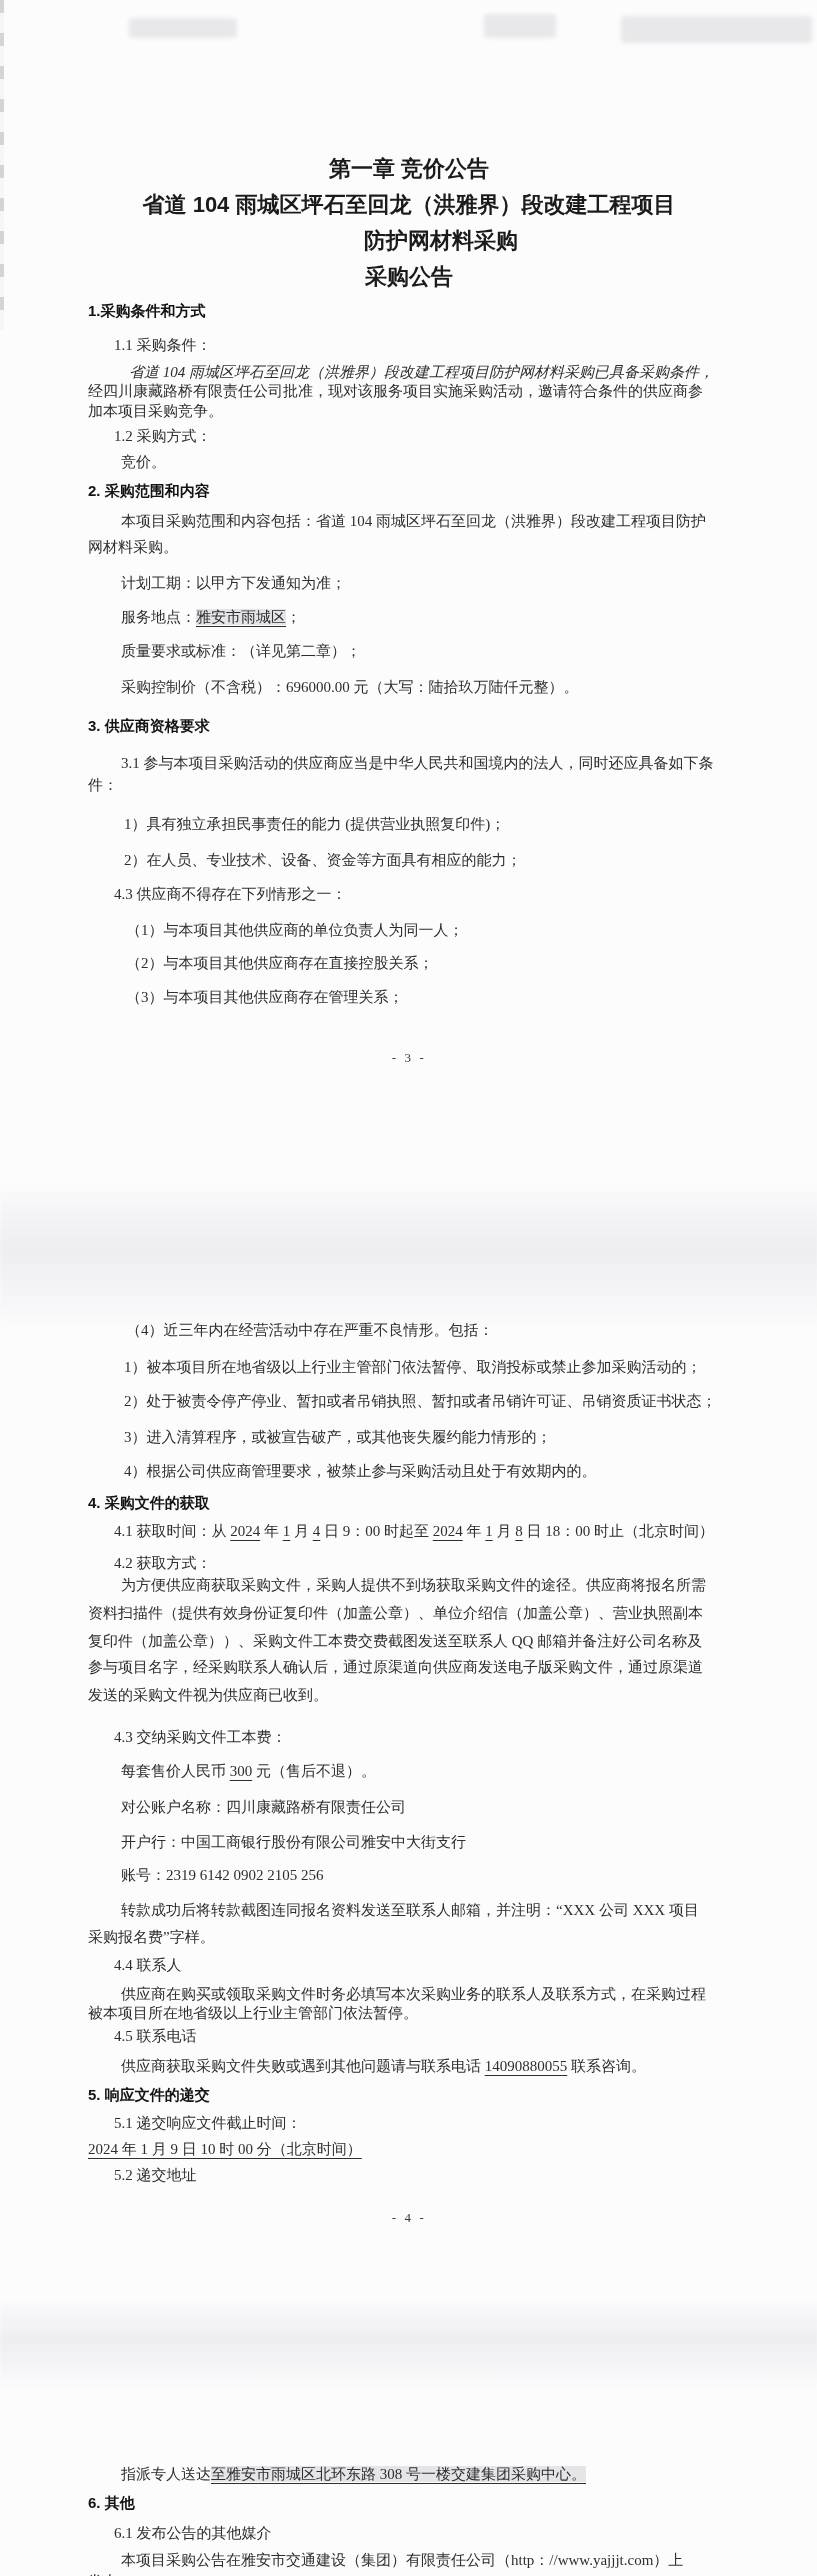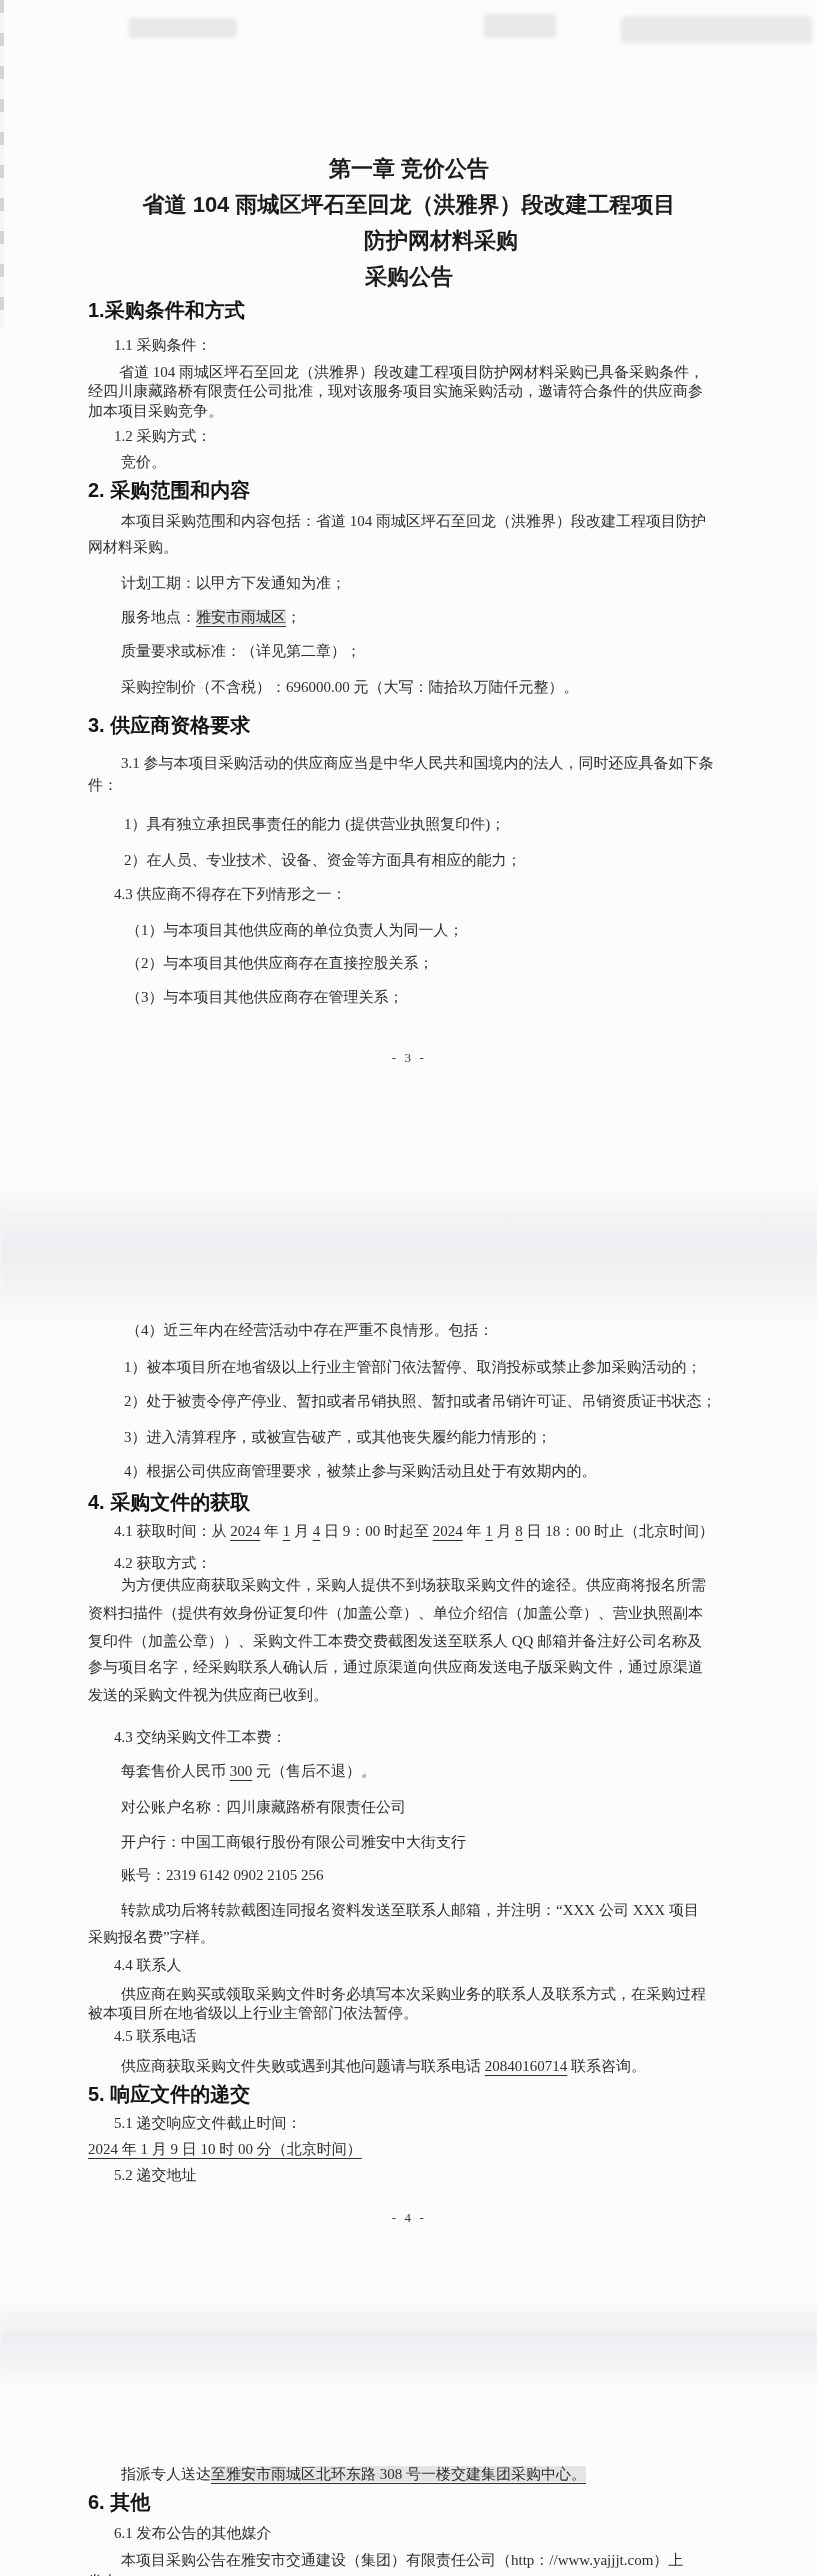--- a/index.html
+++ b/index.html
@@ -3,21 +3,21 @@
 <meta charset="utf-8">
 <style>
   html,body{margin:0;padding:0;}
   body{width:818px;height:3468px;position:relative;background:#f2f1f3;overflow:hidden;
        font-family:"Liberation Serif","DejaVu Serif",serif;}
   #doc{position:absolute;inset:0;width:818px;height:3468px;}
   .page{position:absolute;left:0;width:818px;background:#fcfcfd;}
   .blk{position:absolute;white-space:nowrap;color:#2e2d2f;z-index:3;}
   .body{font-size:15px;line-height:20.6px;}
   .h1{font-family:"Liberation Sans","DejaVu Sans",sans-serif;font-weight:700;
-      font-size:20px;color:#141414;line-height:25px;}
+      font-size:15px;color:#141414;line-height:25px;}
   .title{font-family:"Liberation Sans","DejaVu Sans",sans-serif;font-weight:700;
       font-size:22px;color:#1b1b1b;left:0;width:100%;text-align:center;line-height:27px;}
   .pagenum{font-size:13px;letter-spacing:2.6px;left:0;width:100%;text-align:center;color:#3a393b;}
   .u{text-decoration:underline;text-decoration-thickness:1px;text-underline-offset:3.6px;}
   .hl{background:rgba(150,147,156,0.22);}
   .artifact{position:absolute;z-index:1;pointer-events:none;}
   .band{left:0;width:818px;background:linear-gradient(180deg,rgba(244,243,246,0) 0%,rgba(216,214,221,0.38) 45%,rgba(244,243,246,0) 100%);filter:blur(1px);}
   .smudge{background:rgba(196,194,201,0.35);border-radius:4.1px;filter:blur(2.1px);}
   .edge{left:0;top:0;width:3.6px;height:330px;
         background:repeating-linear-gradient(180deg,rgba(138,137,143,0.35) 0 13.4px,rgba(138,137,143,0.05) 13.4px 33px);}
@@ -37,21 +37,21 @@
   <div class="artifact smudge" style="left:621px;top:15.5px;width:191px;height:27px;"></div>
   <div class="artifact band" style="top:1180px;height:149px;"></div>
   <div class="artifact band" style="top:2298px;height:93px;"></div>
 
 <div class="blk title" style="top: 155px;"><span>第一章 竞价公告</span></div>
     <div class="blk title" style="top: 191px;"><span>省道 104 雨城区坪石至回龙（洪雅界）段改建工程项目</span></div>
     <div class="blk title" style="top: 227px; padding-left: 32px;"><span>防护网材料采购</span></div>
     <div class="blk title" style="top: 263px;"><span>采购公告</span></div>
     <div class="blk h1" style="top: 298px; left: 88px;"><span>1.采购条件和方式</span></div>
     <div class="blk body" style="top: 335px; left: 114px;"><span>1.1 采购条件：</span></div>
-    <div class="blk body" style="top: 362px; left: 119px;"><span>省道 104 雨城区坪石至回龙（洪雅界）段改建工程项目防护网材料采购已具备采购条件，</span></div>
+    <div class="blk body" style="top: 362px; left: 129px; font-style: italic;"><span>省道 104 雨城区坪石至回龙（洪雅界）段改建工程项目防护网材料采购已具备采购条件，</span></div>
     <div class="blk body" style="top: 381px; left: 88px;"><span>经四川康藏路桥有限责任公司批准，现对该服务项目实施采购活动，邀请符合条件的供应商参</span></div>
     <div class="blk body" style="top: 401px; left: 88px;"><span>加本项目采购竞争。</span></div>
     <div class="blk body" style="top: 426px; left: 114px;"><span>1.2 采购方式：</span></div>
     <div class="blk body" style="top: 452px; left: 121px;"><span>竞价。</span></div>
     <div class="blk h1" style="top: 478px; left: 88px;"><span>2. 采购范围和内容</span></div>
     <div class="blk body" style="top: 511px; left: 121px;"><span>本项目采购范围和内容包括：省道 104 雨城区坪石至回龙（洪雅界）段改建工程项目防护</span></div>
     <div class="blk body" style="top: 537px; left: 88px;"><span>网材料采购。</span></div>
     <div class="blk body" style="top: 573px; left: 121px;"><span>计划工期：以甲方下发通知为准；</span></div>
     <div class="blk body" style="top: 607px; left: 121px;"><span>服务地点：</span><span class="u hl">雅安市雨城区</span><span>；</span></div>
     <div class="blk body" style="top: 641px; left: 121px;"><span>质量要求或标准：（详见第二章）；</span></div>
@@ -83,21 +83,21 @@
     <div class="blk body" style="top: 1761px; left: 121px;"><span>每套售价人民币 </span><span class="u">300</span><span> 元（售后不退）。</span></div>
     <div class="blk body" style="top: 1797px; left: 121px;"><span>对公账户名称：四川康藏路桥有限责任公司</span></div>
     <div class="blk body" style="top: 1832px; left: 121px;"><span>开户行：中国工商银行股份有限公司雅安中大街支行</span></div>
     <div class="blk body" style="top: 1865px; left: 121px;"><span>账号：2319 6142 0902 2105 256</span></div>
     <div class="blk body" style="top: 1900px; left: 121px;"><span>转款成功后将转款截图连同报名资料发送至联系人邮箱，并注明：“XXX 公司 XXX 项目</span></div>
     <div class="blk body" style="top: 1927px; left: 88px;"><span>采购报名费”字样。</span></div>
     <div class="blk body" style="top: 1955px; left: 114px;"><span>4.4 联系人</span></div>
     <div class="blk body" style="top: 1984px; left: 121px;"><span>供应商在购买或领取采购文件时务必填写本次采购业务的联系人及联系方式，在采购过程</span></div>
     <div class="blk body" style="top: 2003px; left: 88px;"><span>被本项目所在地省级以上行业主管部门依法暂停。</span></div>
     <div class="blk body" style="top: 2026px; left: 114px;"><span>4.5 联系电话</span></div>
-    <div class="blk body" style="top: 2056px; left: 121px;"><span>供应商获取采购文件失败或遇到其他问题请与联系电话 </span><span class="u">20840160714</span><span> 联系咨询。</span></div>
+    <div class="blk body" style="top: 2056px; left: 121px;"><span>供应商获取采购文件失败或遇到其他问题请与联系电话 </span><span class="u">14090880055</span><span> 联系咨询。</span></div>
     <div class="blk h1" style="top: 2082px; left: 88px;"><span>5. 响应文件的递交</span></div>
     <div class="blk body" style="top: 2113px; left: 114px;"><span>5.1 递交响应文件截止时间：</span></div>
     <div class="blk body" style="top: 2139px; left: 88px;"><span class="u">2024 年 1 月 9 日 10 时 00 分（北京时间）</span></div>
     <div class="blk body" style="top: 2165px; left: 114px;"><span>5.2 递交地址</span></div>
     <div class="blk pagenum" style="top: 2210px;"><span>- 4 -</span></div>
     <div class="blk body" style="top: 2464px; left: 121px;"><span>指派专人送达</span><span class="u hl">至雅安市雨城区北环东路 308 号一楼交建集团采购中心。</span></div>
     <div class="blk h1" style="top: 2490px; left: 88px;"><span>6. 其他</span></div>
     <div class="blk body" style="top: 2523px; left: 114px;"><span>6.1 发布公告的其他媒介</span></div>
     <div class="blk body" style="top: 2550px; left: 121px;"><span>本项目采购公告在雅安市交通建设（集团）有限责任公司（http：//www.yajjjt.com）上</span></div>
     <div class="blk body" style="top: 2571px; left: 88px;"><span>发布。</span></div>

